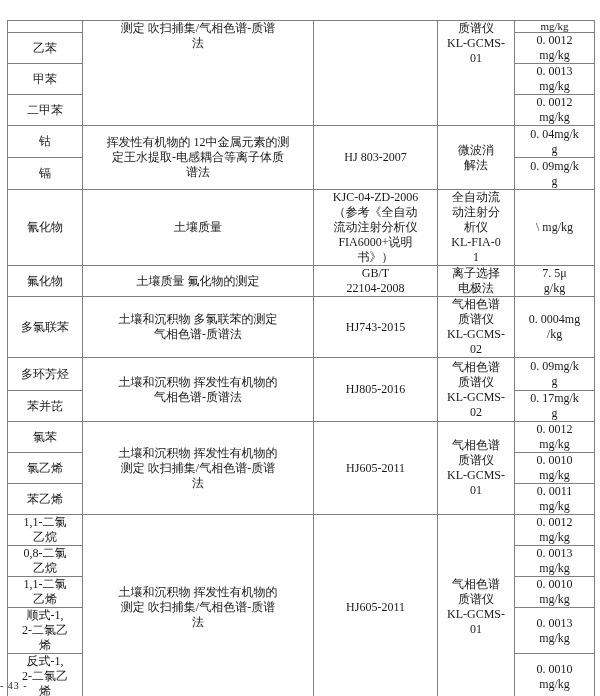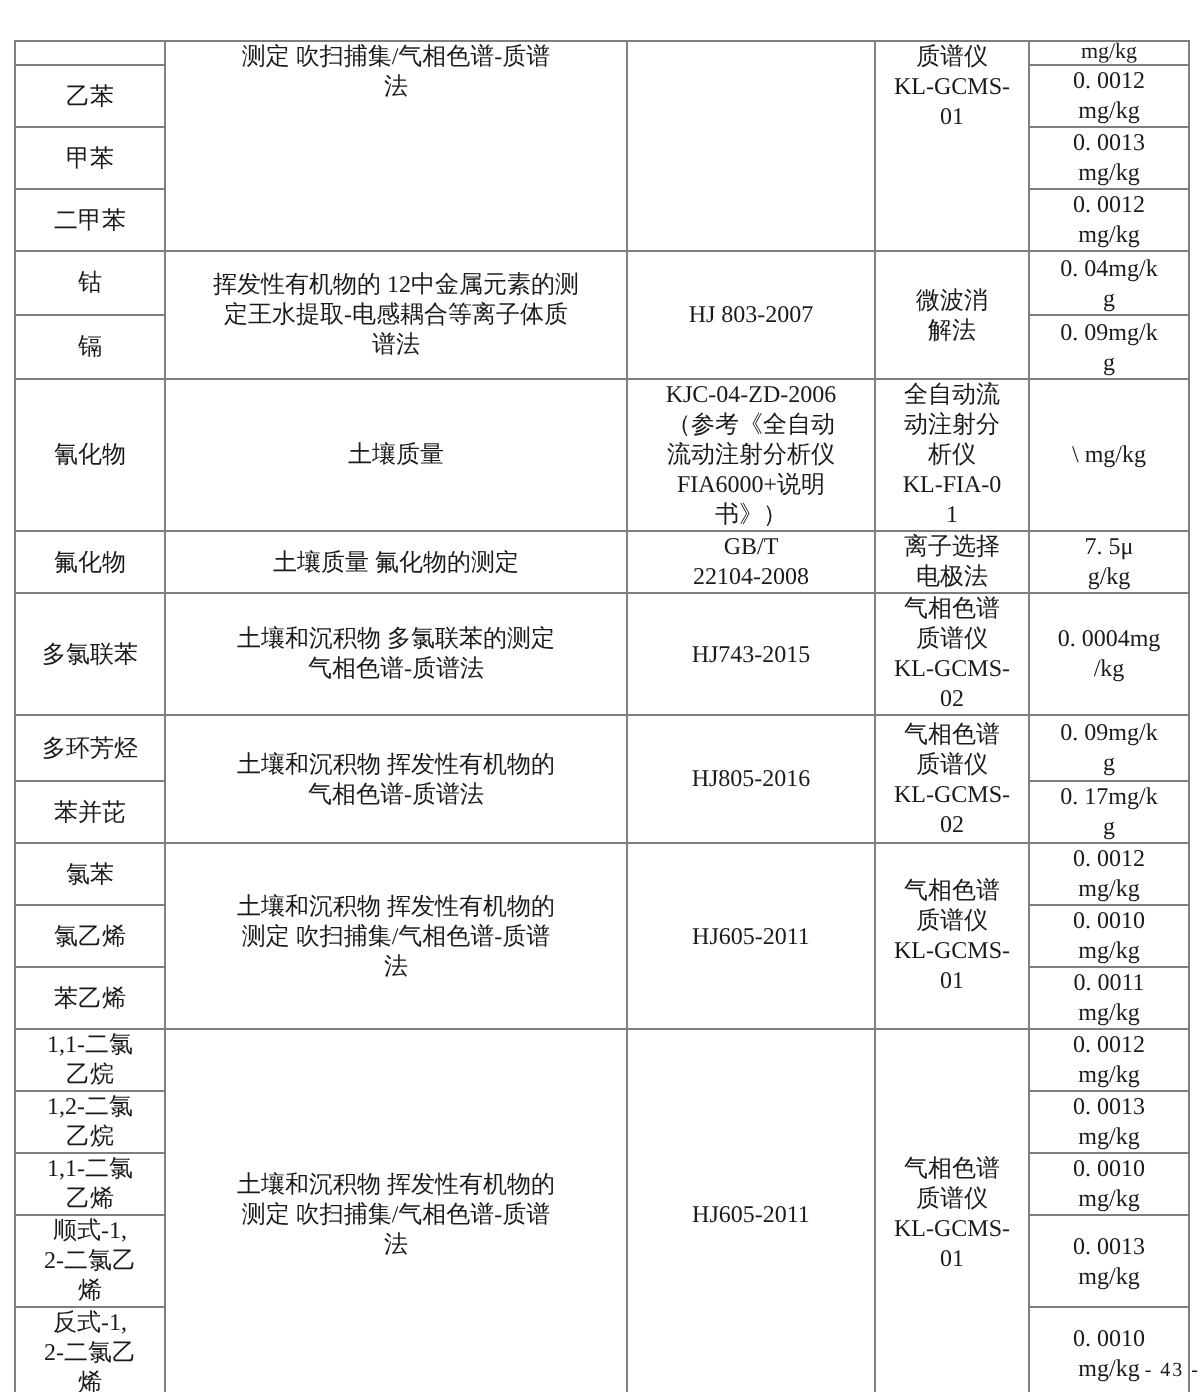--- a/index.html
+++ b/index.html
@@ -26,21 +26,21 @@
     font-size:12px;
     line-height:15px;
     padding:0;
     overflow:hidden;
     word-break:break-all;
   }
   td.top{vertical-align:top;}
   td.tight{line-height:11px;font-size:11px;}
   .footer{
     position:absolute;left:0;top:680px;width:600px;
-    text-align:right;
+    text-align:left;
     font-size:10px;
     letter-spacing:1px;
     color:#1a1a1a;
   }
 </style>
 </head>
 <body>
 
 <div class="page">
   <table class="methods">
@@ -186,21 +186,21 @@
 法</td>
         <td rowspan="5">HJ605-2011</td>
         <td rowspan="5">气相色谱
 质谱仪
 KL-GCMS-
 01</td>
         <td>0. 0012
 mg/kg</td>
       </tr>
       <tr style="height:30px">
-        <td>1,2-二氯
+        <td>0,8-二氯
 乙烷</td>
         <td>0. 0013
 mg/kg</td>
       </tr>
       <tr style="height:30px">
         <td>1,1-二氯
 乙烯</td>
         <td>0. 0010
 mg/kg</td>
       </tr>

